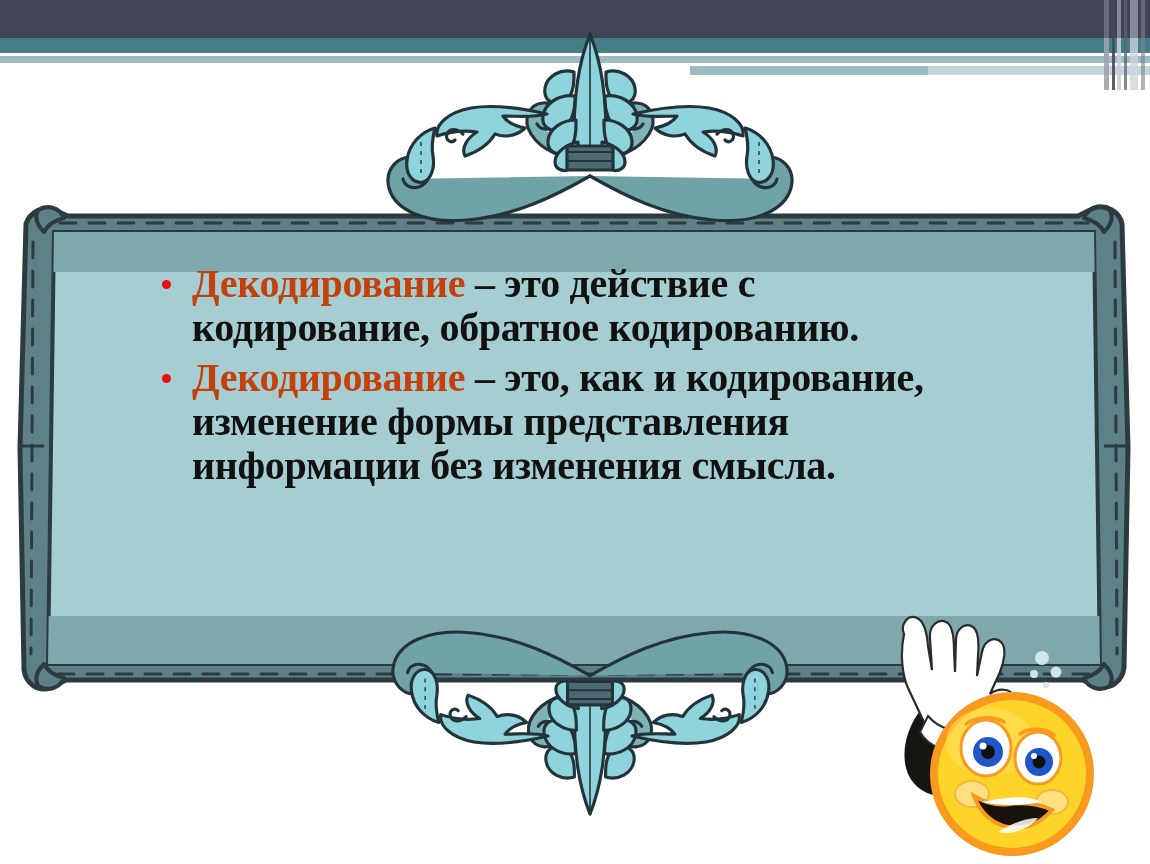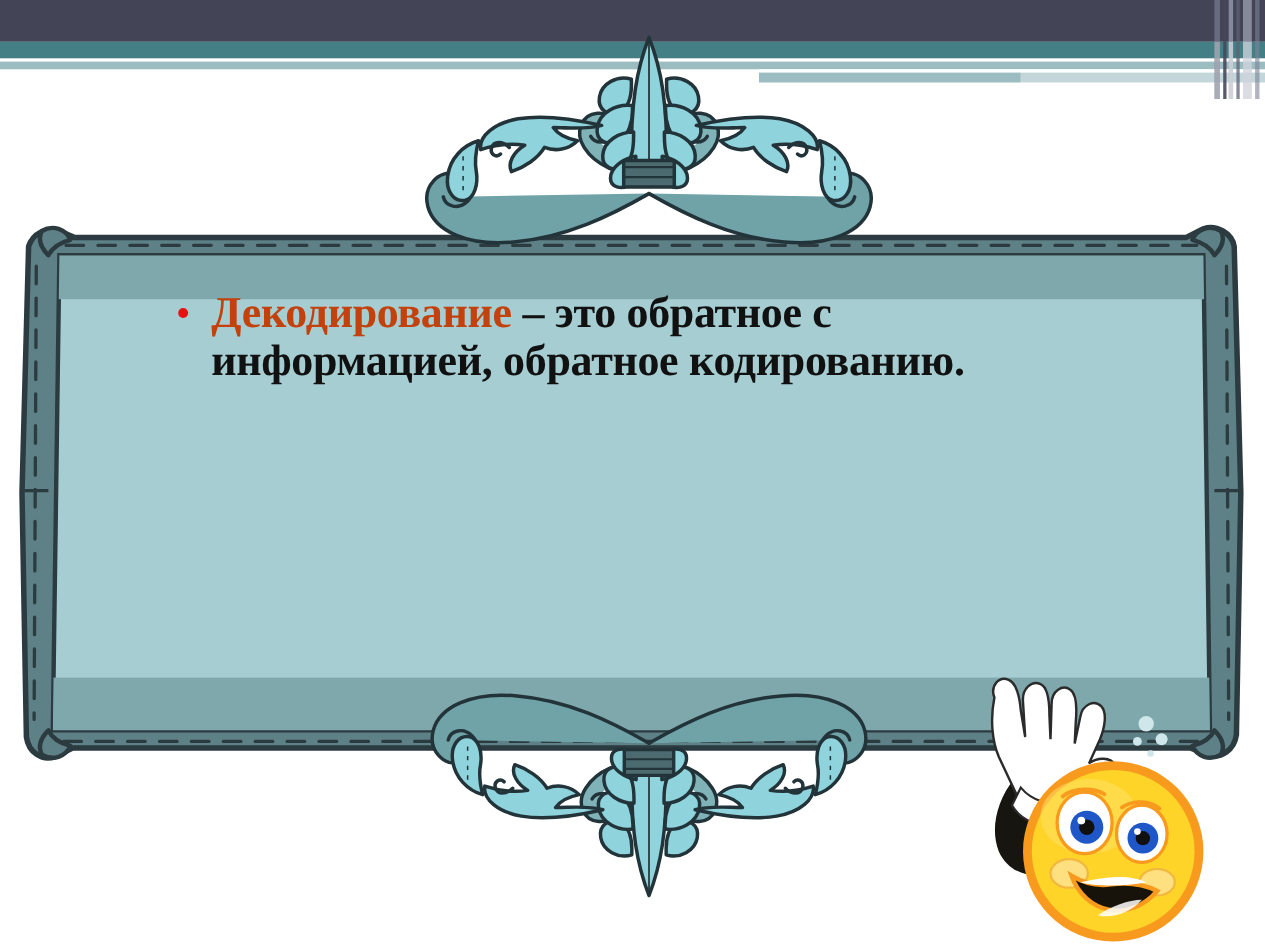--- a/index.html
+++ b/index.html
@@ -234,21 +234,24 @@
       <g stroke="#22343a" stroke-width="1.4" stroke-dasharray="4 5" fill="none">
         <path d="M66,114 L66,146"></path>
         <path d="M404,114 L404,146"></path>
       </g>
     </g>
   </svg>
 
   <div class="textwrap">
     <ul class="bullets">
       <li>
-        <span class="kw">Декодирование</span><span> – это обратное с информацией, обратное кодированию.</span>
+        <span class="kw">Декодирование</span><span> – это действие с кодирование, обратное кодированию.</span>
+      </li>
+      <li>
+        <span class="kw">Декодирование</span><span> – это, как и кодирование, изменение формы представления информации без изменения смысла.</span>
       </li>
     </ul>
   </div>
 
   <svg class="smiley" viewBox="0 0 216 266">
 
     <path d="M36,112 C20,132 14,158 22,178 C32,200 58,206 76,192
              C62,176 56,150 62,126 C56,116 46,110 36,112 Z" fill="#17150f"></path>
 
     <g stroke="#2b2b2b" stroke-width="2.2" fill="#ffffff">

